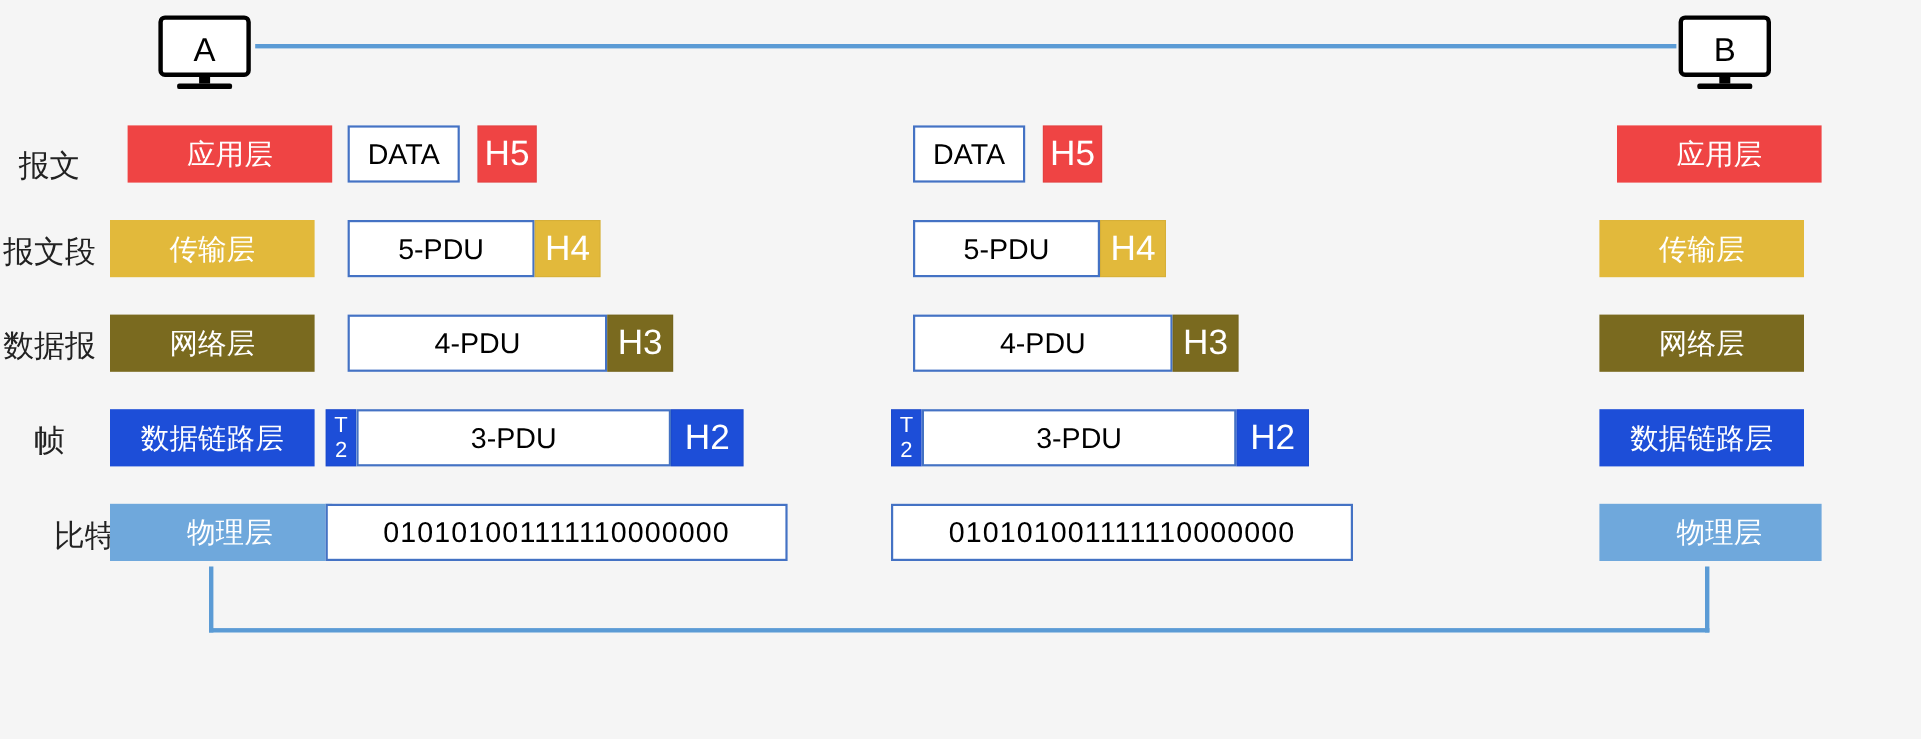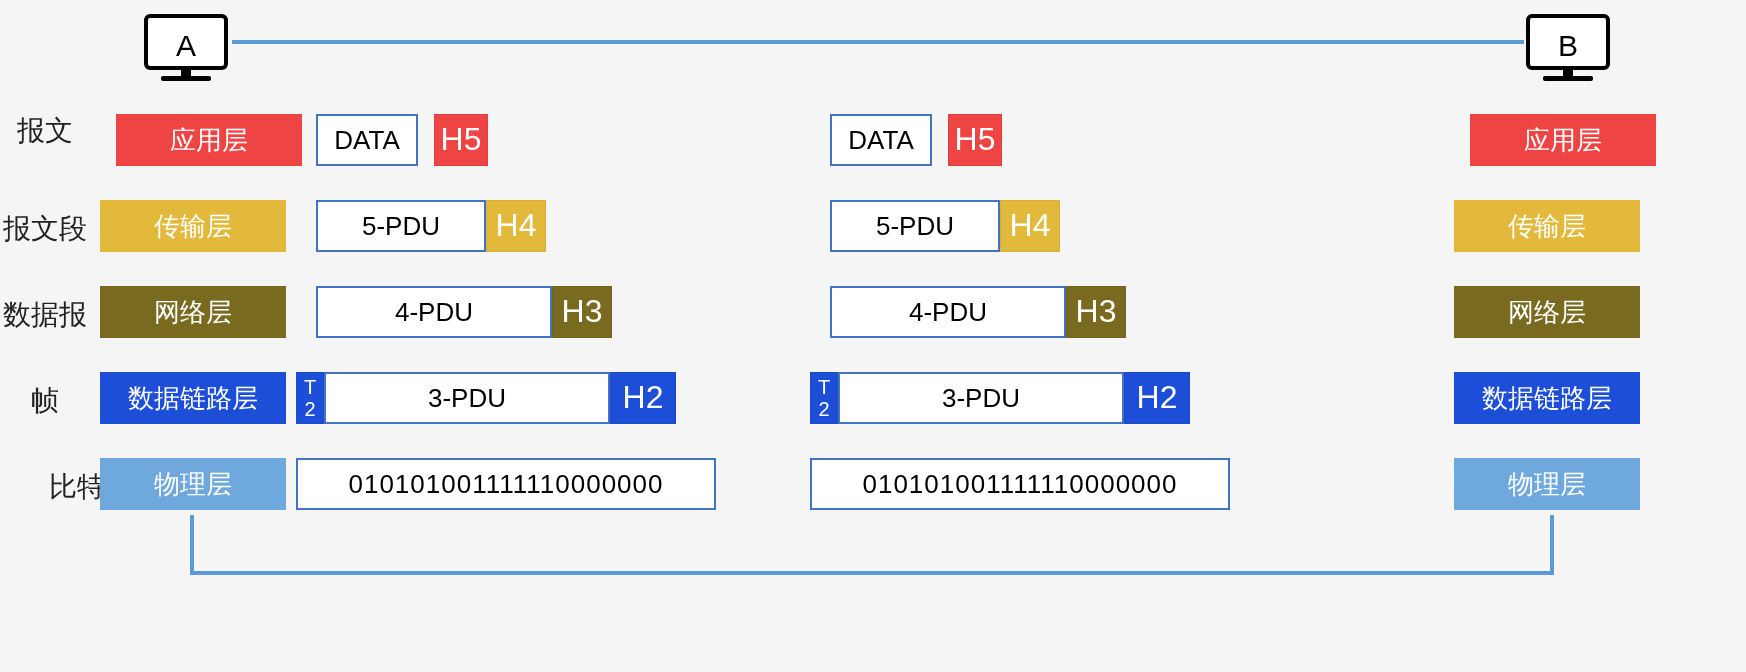--- a/index.html
+++ b/index.html
@@ -75,21 +75,21 @@
     height: 52px;
     line-height: 52px;
     text-align: center;
     font-size: 26px;
     color: #fff;
   }
   .c-app  { background: #ef4444; margin-left: 16px; }
   .c-tran { background: #E2B93B; }
   .c-net  { background: #7A6A1F; }
   .c-link { background: #1d4ed8; }
-  .c-phy  { background: #6FA8DC; }
+  .c-phy  { background: #6FA8DC; padding-left: 16px; }
 
   
   .pdu {
     position: absolute;
     height: 52px;
     display: flex;
     align-items: stretch;
   }
   .pdu .main {
     flex: 1 1 auto;
@@ -132,21 +132,21 @@
   <div class="comp" style="left:1526px; top:14px;">
     <div class="screen">B</div>
     <div class="stand">
         <div class="stem"></div>
         <div class="base"></div>
       </div>
   </div>
 
   <div class="toplink" style="left:232px; top:40px; width:1292px;"></div>
 
-  <div class="rowlabel" style="left:0px;  top:112px;">报文</div>
+  <div class="rowlabel" style="left:0px;  top:132px;">报文</div>
   <div class="rowlabel" style="left:0px;  top:210px;">报文段</div>
   <div class="rowlabel" style="left:0px;  top:296px;">数据报</div>
   <div class="rowlabel" style="left:0px;  top:382px;">帧</div>
   <div class="rowlabel" style="left:0px;  top:468px;padding-left:32px;">比特</div>
 
   <div class="layerbox c-app" style="left:100px; top:114px; width:186px;">应用层</div>
   <div class="layerbox c-tran" style="left:100px; top:200px; width:186px;">传输层</div>
   <div class="layerbox c-net" style="left:100px; top:286px; width:186px;">网络层</div>
   <div class="layerbox c-link" style="left:100px; top:372px; width:186px;">数据链路层</div>
   <div class="layerbox c-phy" style="left:100px; top:458px; width:186px;">物理层</div>

